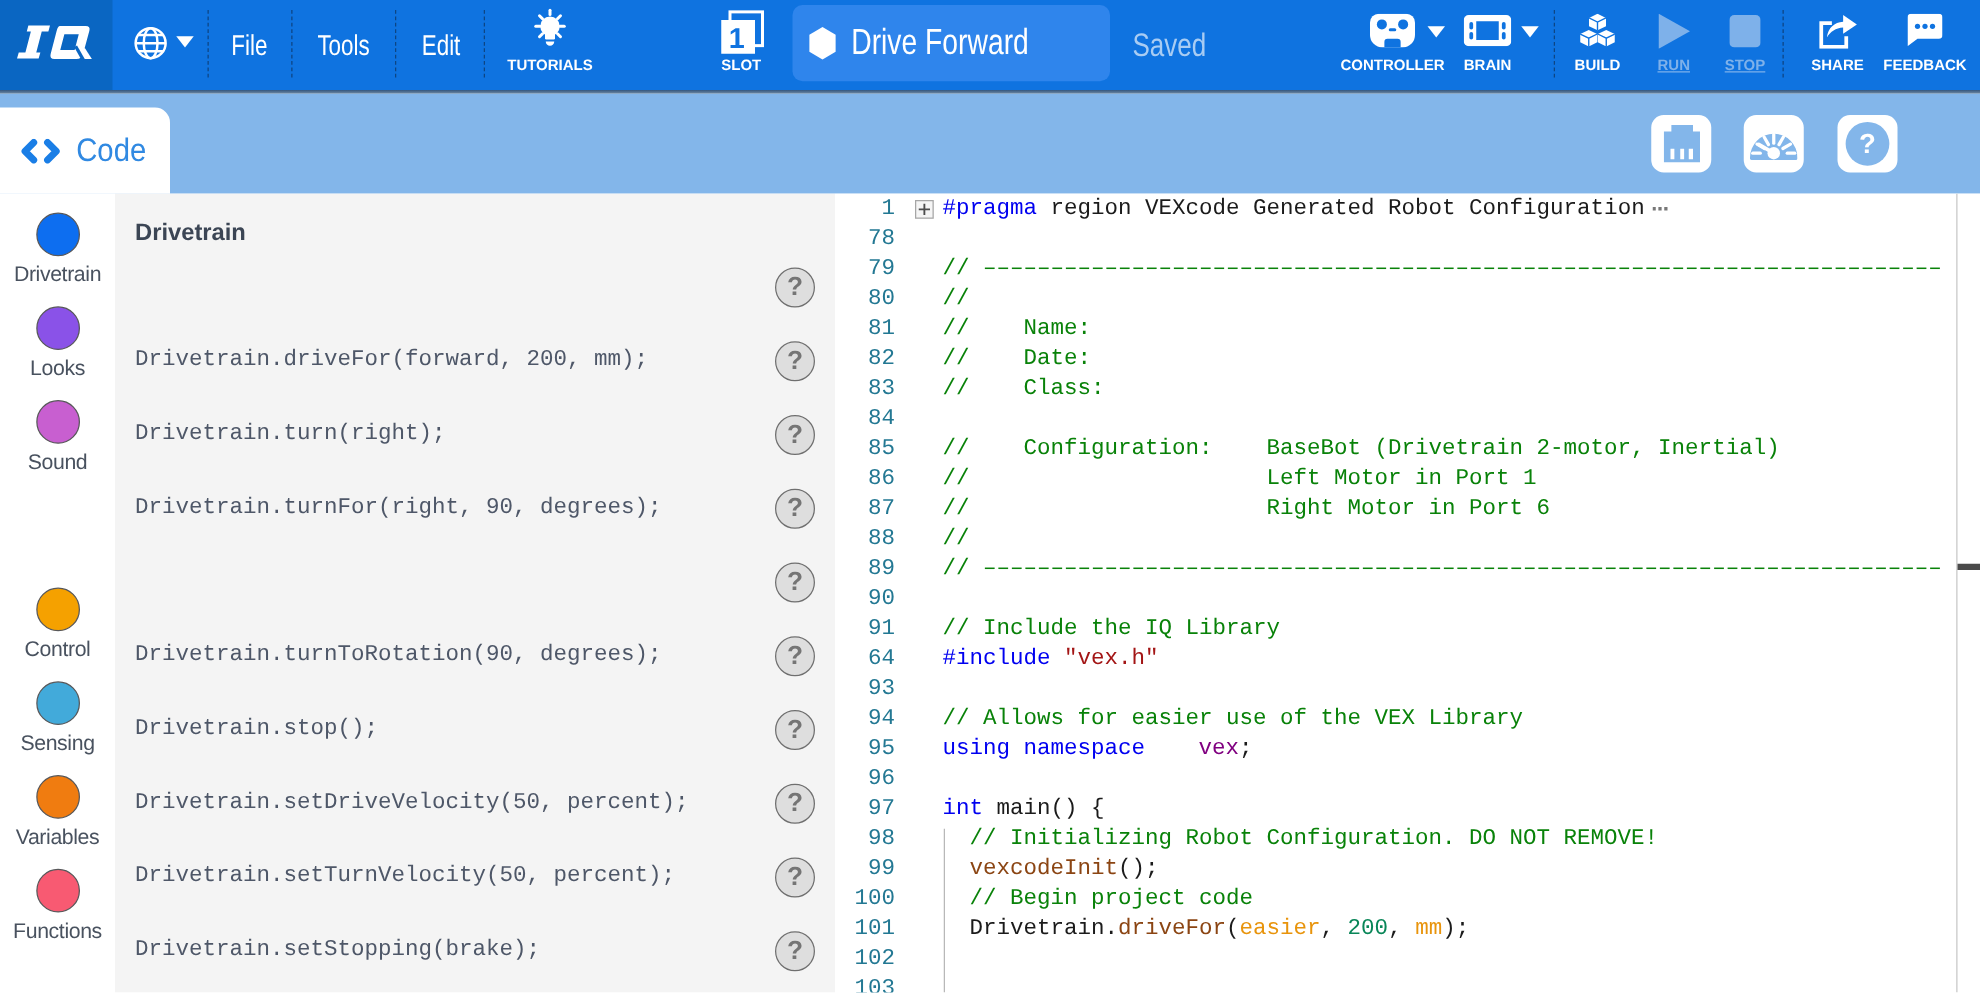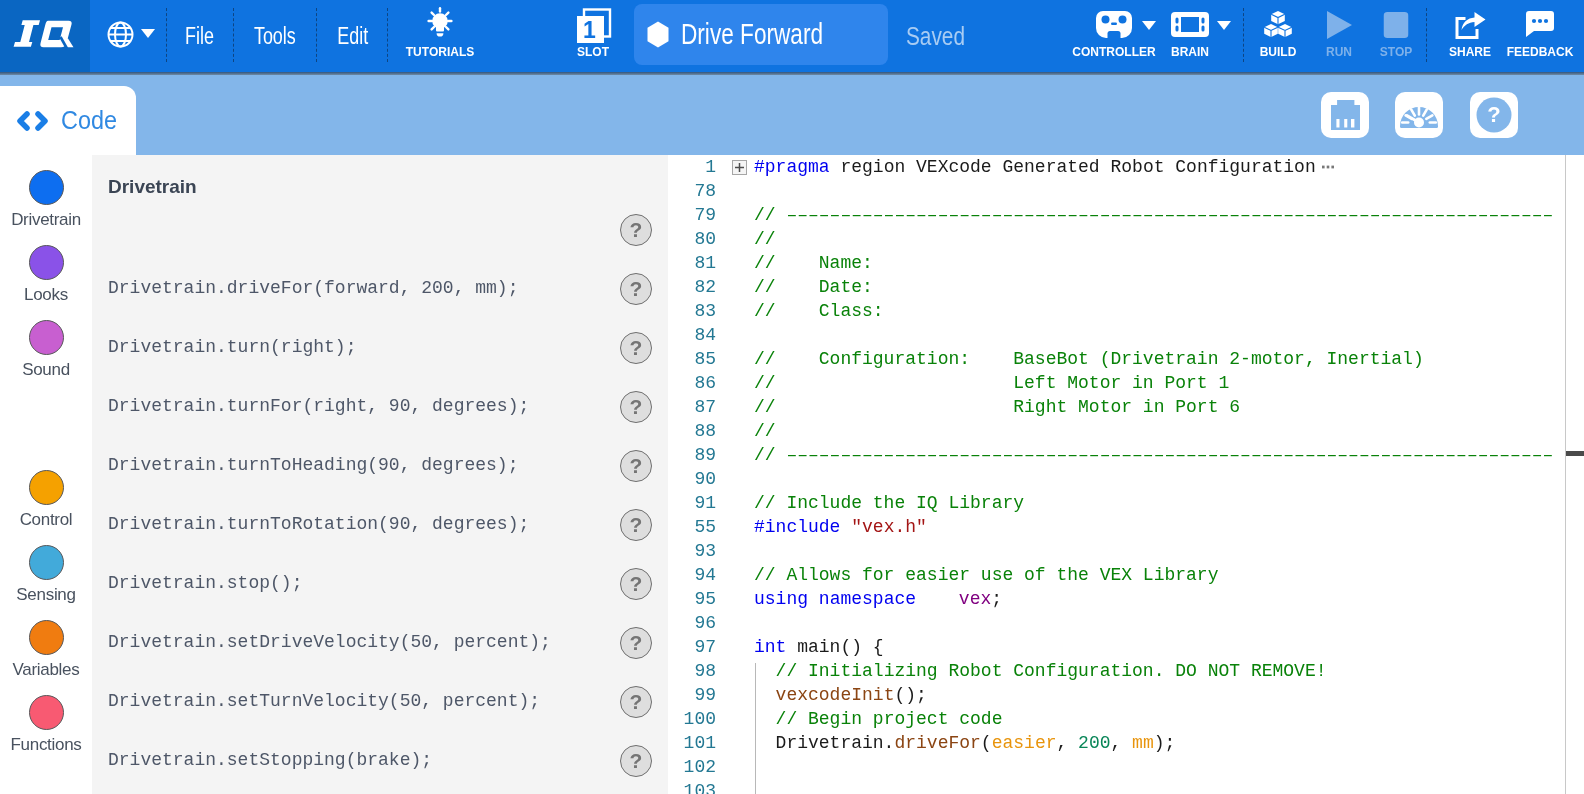--- a/index.html
+++ b/index.html
@@ -22,21 +22,21 @@
     font-size:12px; font-weight:bold; white-space:nowrap; }
   .toolbtn svg { position:absolute; left:50%; transform:translateX(-50%); top:10px; }
   .caret { position:absolute; top:29px; width:0; height:0;
     border-left:7px solid transparent; border-right:7px solid transparent;
     border-top:9px solid #fff; }
   #projbtn { position:absolute; left:634px; top:4px; width:254px; height:61px;
     background:#2f85ec; border-radius:8px; display:flex; align-items:center; color:#fff; }
   #saved { position:absolute; left:906px; top:0; height:72px; display:flex; align-items:center;
     color:#a8ccf3; font-size:26px; }
   #saved span { display:inline-block; transform:scaleX(0.8); transform-origin:left center; }
-  .disabled { color:#7eb1ea !important; }
+  .disabled { color:#7eb1ea !important;text-decoration:underline; }
 
   
   #hdrline { position:absolute; left:0; top:72px; width:1584px; height:3px; background:linear-gradient(#33567e,#718ca6); }
   #band { position:absolute; left:0; top:75px; width:1584px; height:80px; background:#83b6ea; }
   #tab { position:absolute; left:0; top:11px; width:136px; height:69px; background:#fff;
     border-radius:0 12px 0 0; display:flex; align-items:center; }
   #tab .codetext { color:#3089e2; font-size:26px; margin-left:61px; display:inline-block; transform:scaleX(0.9); transform-origin:left center; }
   .bandbtn { position:absolute; top:17px; width:48px; height:46px; background:#fff;
     border-radius:10px; display:flex; align-items:center; justify-content:center; }
 
@@ -305,21 +305,20 @@
     </div>
     <div id="panel">
       <h3>Drivetrain</h3>
         <div class="qmark" style="top:59px">?</div>
       <div class="cmd" style="top:123px">Drivetrain.driveFor(forward, 200, mm);</div>
         <div class="qmark" style="top:118px">?</div>
       <div class="cmd" style="top:182px">Drivetrain.turn(right);</div>
         <div class="qmark" style="top:177px">?</div>
       <div class="cmd" style="top:241px">Drivetrain.turnFor(right, 90, degrees);</div>
         <div class="qmark" style="top:236px">?</div>
-      <div class="cmd" style="top:300px">Drivetrain.turnToHeading(90, degrees);</div>
         <div class="qmark" style="top:295px">?</div>
       <div class="cmd" style="top:359px">Drivetrain.turnToRotation(90, degrees);</div>
         <div class="qmark" style="top:354px">?</div>
       <div class="cmd" style="top:418px">Drivetrain.stop();</div>
         <div class="qmark" style="top:413px">?</div>
       <div class="cmd" style="top:477px">Drivetrain.setDriveVelocity(50, percent);</div>
         <div class="qmark" style="top:472px">?</div>
       <div class="cmd" style="top:536px">Drivetrain.setTurnVelocity(50, percent);</div>
         <div class="qmark" style="top:531px">?</div>
       <div class="cmd" style="top:595px">Drivetrain.setStopping(brake);</div>
@@ -364,21 +363,21 @@
       <div class="cl" style="top:216px"><span class="c">//                      Left Motor in Port 1</span></div>
       <div class="ln" style="top:240px">87</div>
       <div class="cl" style="top:240px"><span class="c">//                      Right Motor in Port 6</span></div>
       <div class="ln" style="top:264px">88</div>
       <div class="cl" style="top:264px"><span class="c">//</span></div>
       <div class="ln" style="top:288px">89</div>
       <div class="cl" style="top:288px"><span class="c">// –––––––––––––––––––––––––––––––––––––––––––––––––––––––––––––––––––––––</span></div>
       <div class="ln" style="top:312px">90</div>
       <div class="ln" style="top:336px">91</div>
       <div class="cl" style="top:336px"><span class="c">// Include the IQ Library</span></div>
-      <div class="ln" style="top:360px">55</div>
+      <div class="ln" style="top:360px">64</div>
       <div class="cl" style="top:360px"><span class="k">#include</span> <span class="s">"vex.h"</span></div>
       <div class="ln" style="top:384px">93</div>
       <div class="ln" style="top:408px">94</div>
       <div class="cl" style="top:408px"><span class="c">// Allows for easier use of the VEX Library</span></div>
       <div class="ln" style="top:432px">95</div>
       <div class="cl" style="top:432px"><span class="k">using</span> <span class="k">namespace</span> <span class="p">vex</span>;</div>
       <div class="ln" style="top:456px">96</div>
       <div class="ln" style="top:480px">97</div>
       <div class="cl" style="top:480px"><span class="k">int</span> main() {</div>
       <div class="ln" style="top:504px">98</div>

